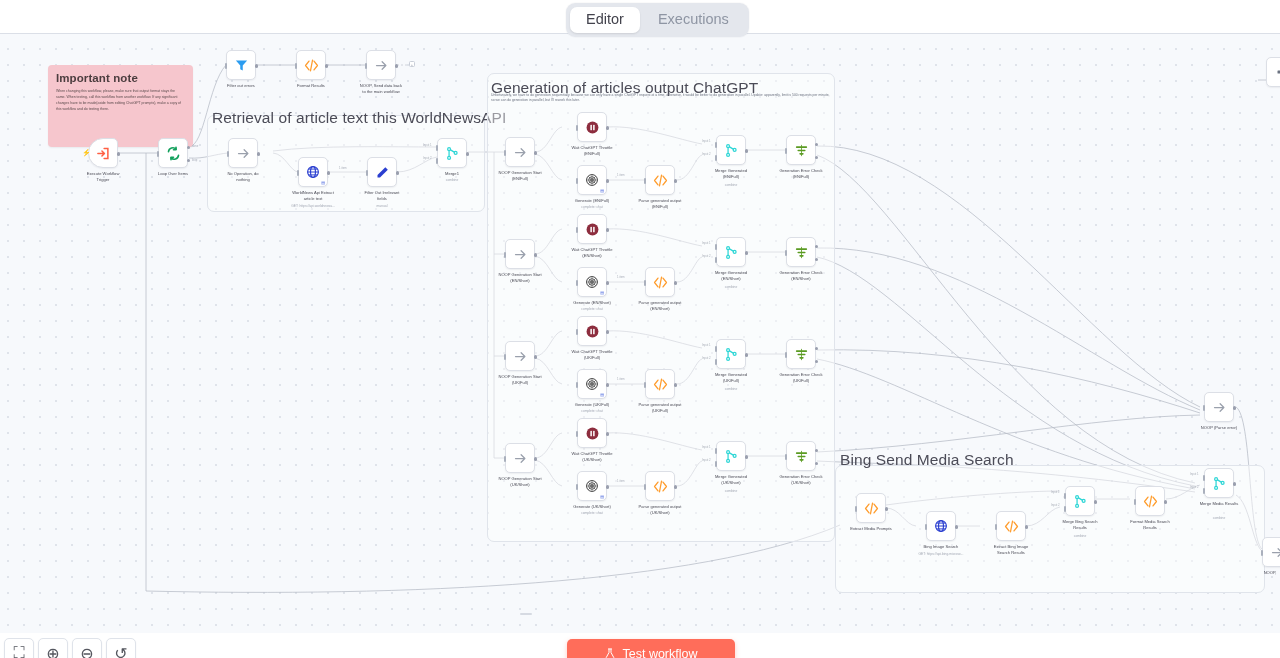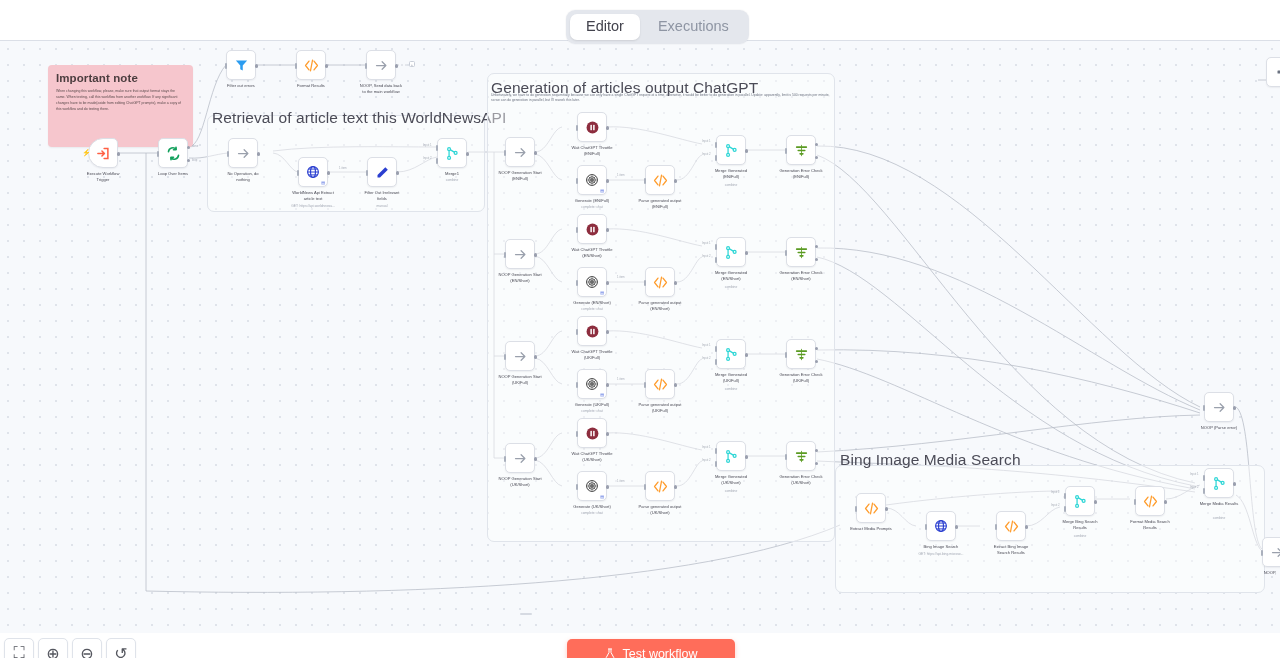--- a/index.html
+++ b/index.html
@@ -6,21 +6,21 @@
   html,body { width:1280px; height:658px; overflow:hidden; }
   body {
     font-family: "Liberation Sans", sans-serif;
     background: #ffffff;
     color: #3c3c45;
     position: relative;
   }
 
   
   #topbar {
-    position:absolute; left:0; top:16px; width:1280px; height:25px;
+    position:absolute; left:0; top:9px; width:1280px; height:25px;
     background:#ffffff; border-bottom:1px solid #dbdfe7; z-index:40;
   }
   #tabs {
     position:absolute; left:566px; top:-6px;
     background:#e4e7ed; border-radius:9px;
     padding:4px; display:flex; gap:2px;
     box-shadow:0 0 0 1px rgba(0,0,0,0.02);
   }
   .tab {
     padding:4px 16px 6px 16px; font-size:14.5px; border-radius:7px;
@@ -215,21 +215,21 @@
   </svg>
 
   <div class="group" style="left:207px; top:90px; width:278px; height:97px;"></div>
   <div class="group-title" style="left:212px; top:84px;">Retrieval of article text this WorldNewsAPI</div>
 
   <div class="group" style="left:487px; top:48px; width:348px; height:469px;"></div>
   <div class="group-title" style="left:491px; top:54px;">Generation of articles output ChatGPT</div>
   <div class="group-sub" style="left:491px; top:68px; width:340px;">Unfortunately, we have to do generation sequentially because we can only have a single ChatGPT request at a time, otherwise, it would be better to do generation in parallel. Update: apparently, limit is 500 requests per minute, so we can do generation in parallel, but I'll rework this later.</div>
 
   <div class="group" style="left:835px; top:440px; width:430px; height:128px;"></div>
-  <div class="group-title" style="left:840px; top:426px;">Bing Image Media Search</div>
+  <div class="group-title" style="left:840px; top:426px;">Bing Send Media Search</div>
 
   <div class="sticky" style="left:48px; top:40px; width:145px; height:82px;">
     <h3>Important note</h3>
     <p>When changing this workflow, please, make sure that output format stays the same. When testing, call this workflow from another workflow. If any significant changes have to be made(aside from editing ChatGPT prompts), make a copy of this workflow and do testing there.</p>
   </div>
 
   <div class="node" style="left:88px; top:113px;">
     <div class="nbox trigger">
       <span class="bolt">⚡</span>
       <svg class="ic" width="15" height="15" viewBox="0 0 24 24">

